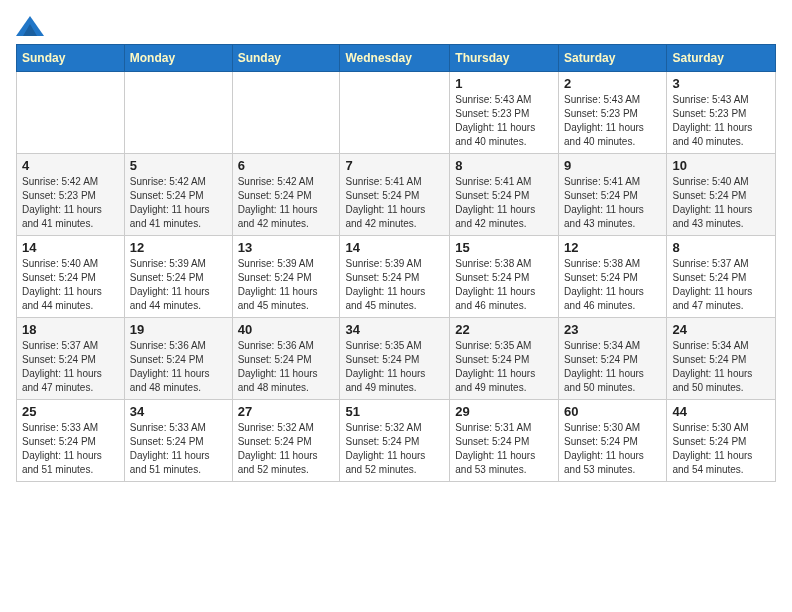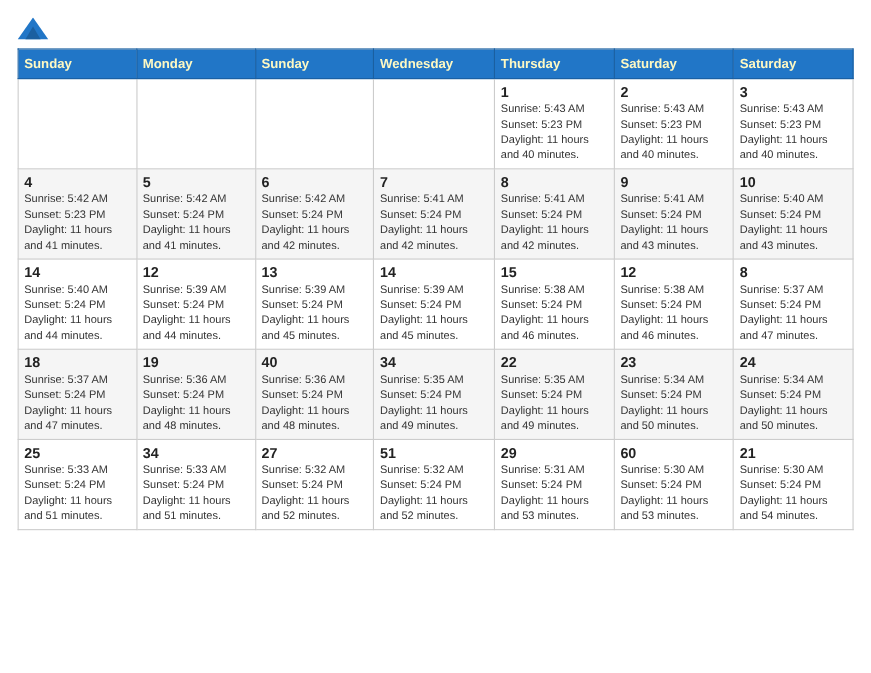--- a/index.html
+++ b/index.html
@@ -328,21 +328,21 @@
 and 53 minutes.</div>
         </td>
         <td>
           <span class="day-number">60</span>
           <div class="day-info" style="white-space: pre-line;">Sunrise: 5:30 AM
 Sunset: 5:24 PM
 Daylight: 11 hours
 and 53 minutes.</div>
         </td>
         <td>
-          <span class="day-number">21</span>
+          <span class="day-number">44</span>
           <div class="day-info" style="white-space: pre-line;">Sunrise: 5:30 AM
 Sunset: 5:24 PM
 Daylight: 11 hours
 and 54 minutes.</div>
         </td>
       </tr>
     </tbody>
 </table>
 
 </body></html>

